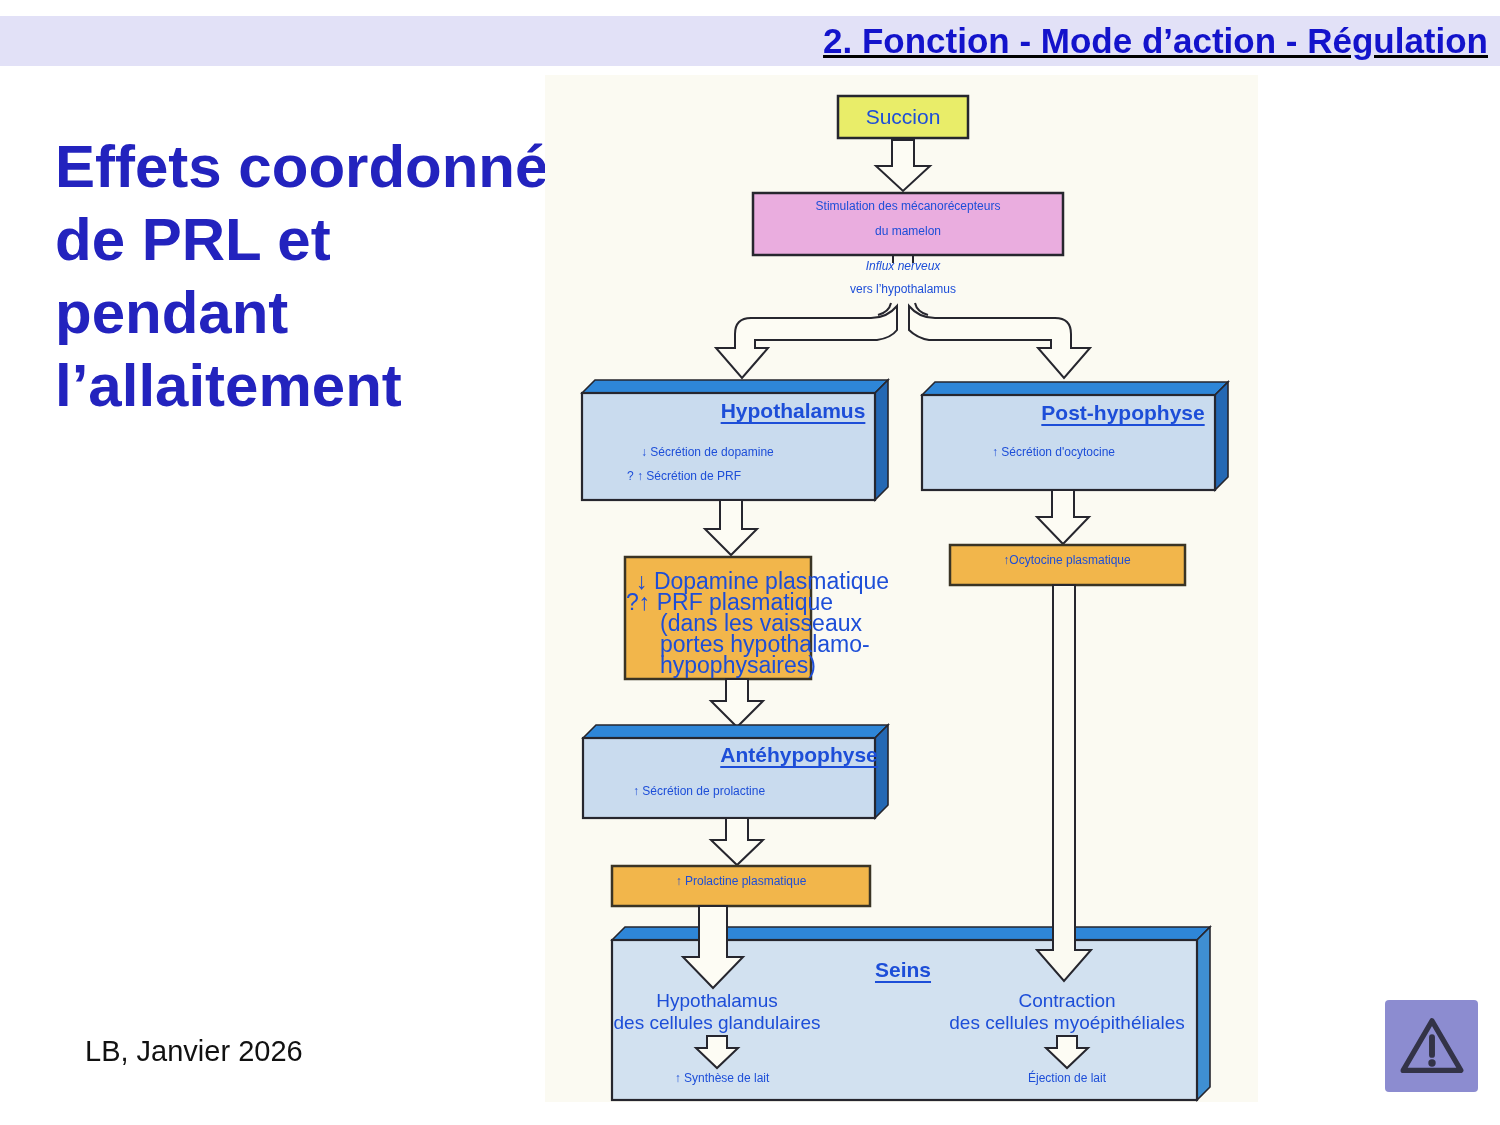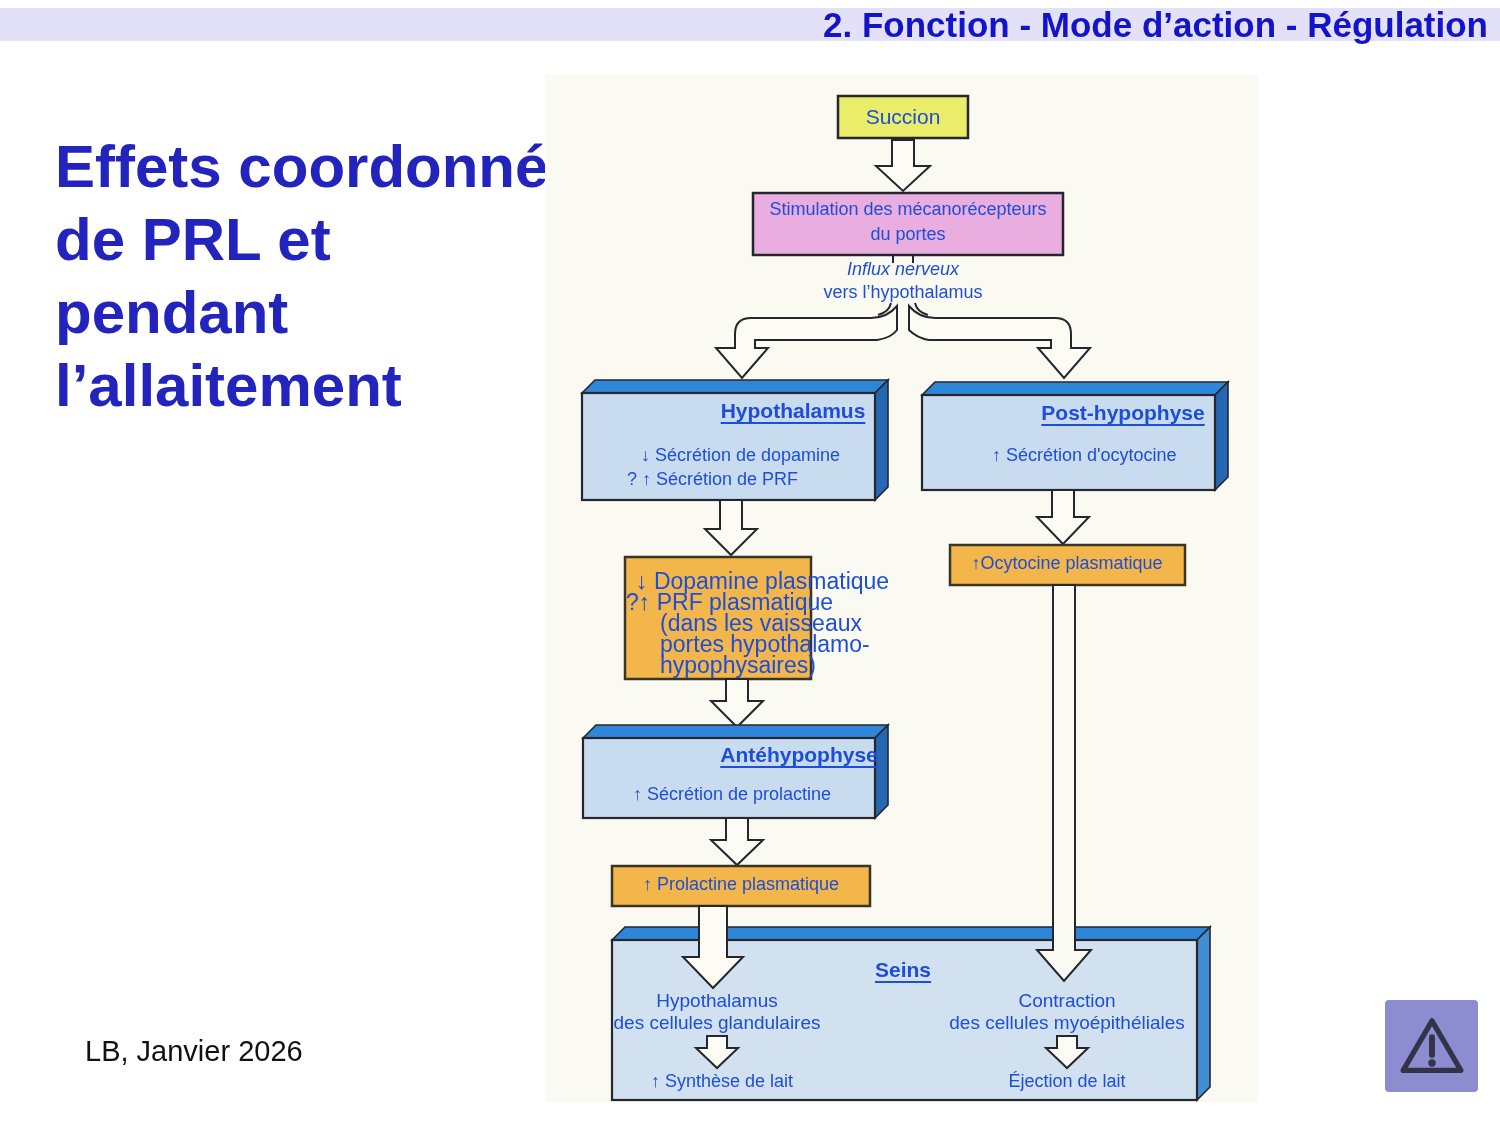--- a/index.html
+++ b/index.html
@@ -2,36 +2,36 @@
 <html><head>
 <meta charset="utf-8">
 <style>
   html,body{margin:0;padding:0;}
   body{
     width:1500px;height:1125px;position:relative;overflow:hidden;
     background:#ffffff;font-family:"Liberation Sans",sans-serif;
   }
   
   .header{
-    position:absolute;left:0;top:8px;width:1500px;height:33px;
-    background:#e2e1f7;display:flex;align-items:center;justify-content:flex-end;
+    position:absolute;left:0;top:16px;width:1500px;height:50px;
+    background:#e2e1f7;display:flex;align-items:center;justify-content:flex-end;text-decoration:underline;
   }
   .header-title{
     color:#1313cb;font-weight:bold;font-size:35px;padding-right:12px;white-space:nowrap;
   }
   
   .slide-title{position:absolute;left:55px;top:130px;color:#2323be;font-weight:bold;}
   .slide-title .tline{font-size:60px;line-height:73px;white-space:nowrap;}
   
   .footer{position:absolute;left:85px;top:1035px;font-size:29px;color:#111111;}
   
   .dt{position:absolute;color:#1d4ed8;white-space:nowrap;}
   .cx{transform:translateX(-50%);}
   .f21{font-size:21px;}
-  .f20{font-size:18px;text-align:center;}
+  .f20{font-size:12px;text-align:center;}
   .f19{font-size:19px;}
   .f18{font-size:23px;}
   .boxtitle{font-weight:bold;text-decoration:underline;text-underline-offset:4px;}
   
   .warning-box{
     position:absolute;left:1385px;top:1000px;width:93px;height:92px;
     background:#8c8cd0;border-radius:4px;display:flex;align-items:center;justify-content:center;
   }
   svg{display:block;}
   .diagram-svg{position:absolute;left:0;top:0;}
@@ -108,21 +108,21 @@
 
   <path d="M1053,585 L1053,950 L1037,950 L1064,981 L1091,950 L1075,950 L1075,585 Z" fill="#fbfaf2" stroke="#26262e" stroke-width="2"></path>
 
   <path d="M707,1036 L707,1048 L696,1048 L717,1068 L738,1048 L727,1048 L727,1036 Z" fill="#fdfcf4" stroke="#26262e" stroke-width="2"></path>
   <path d="M1057,1036 L1057,1048 L1046,1048 L1067,1068 L1088,1048 L1077,1048 L1077,1036 Z" fill="#fdfcf4" stroke="#26262e" stroke-width="2"></path>
 </svg>
 
 <div class="dt cx f21" style="left:903px;top:105px;">Succion</div>
 
 <div class="dt cx f20" style="left:908px;top:199px;">Stimulation des mécanorécepteurs</div>
-<div class="dt cx f20" style="left:908px;top:224px;">du portes</div>
+<div class="dt cx f20" style="left:908px;top:224px;">du mamelon</div>
 
 <div class="dt cx f20" style="left:903px;top:259px;font-style:italic;">Influx nerveux</div>
 <div class="dt cx f20" style="left:903px;top:282px;">vers l’hypothalamus</div>
 
 <div class="dt cx f21 boxtitle" style="left:793px;top:399px;">Hypothalamus</div>
 <div class="dt f20" style="left:641px;top:445px;">↓ Sécrétion de dopamine</div>
 <div class="dt f20" style="left:627px;top:469px;">? ↑ Sécrétion de PRF</div>
 
 <div class="dt cx f21 boxtitle" style="left:1123px;top:401px;">Post-hypophyse</div>
 <div class="dt f20" style="left:956px;top:445px;margin-left:36px;">↑ Sécrétion d'ocytocine</div>

